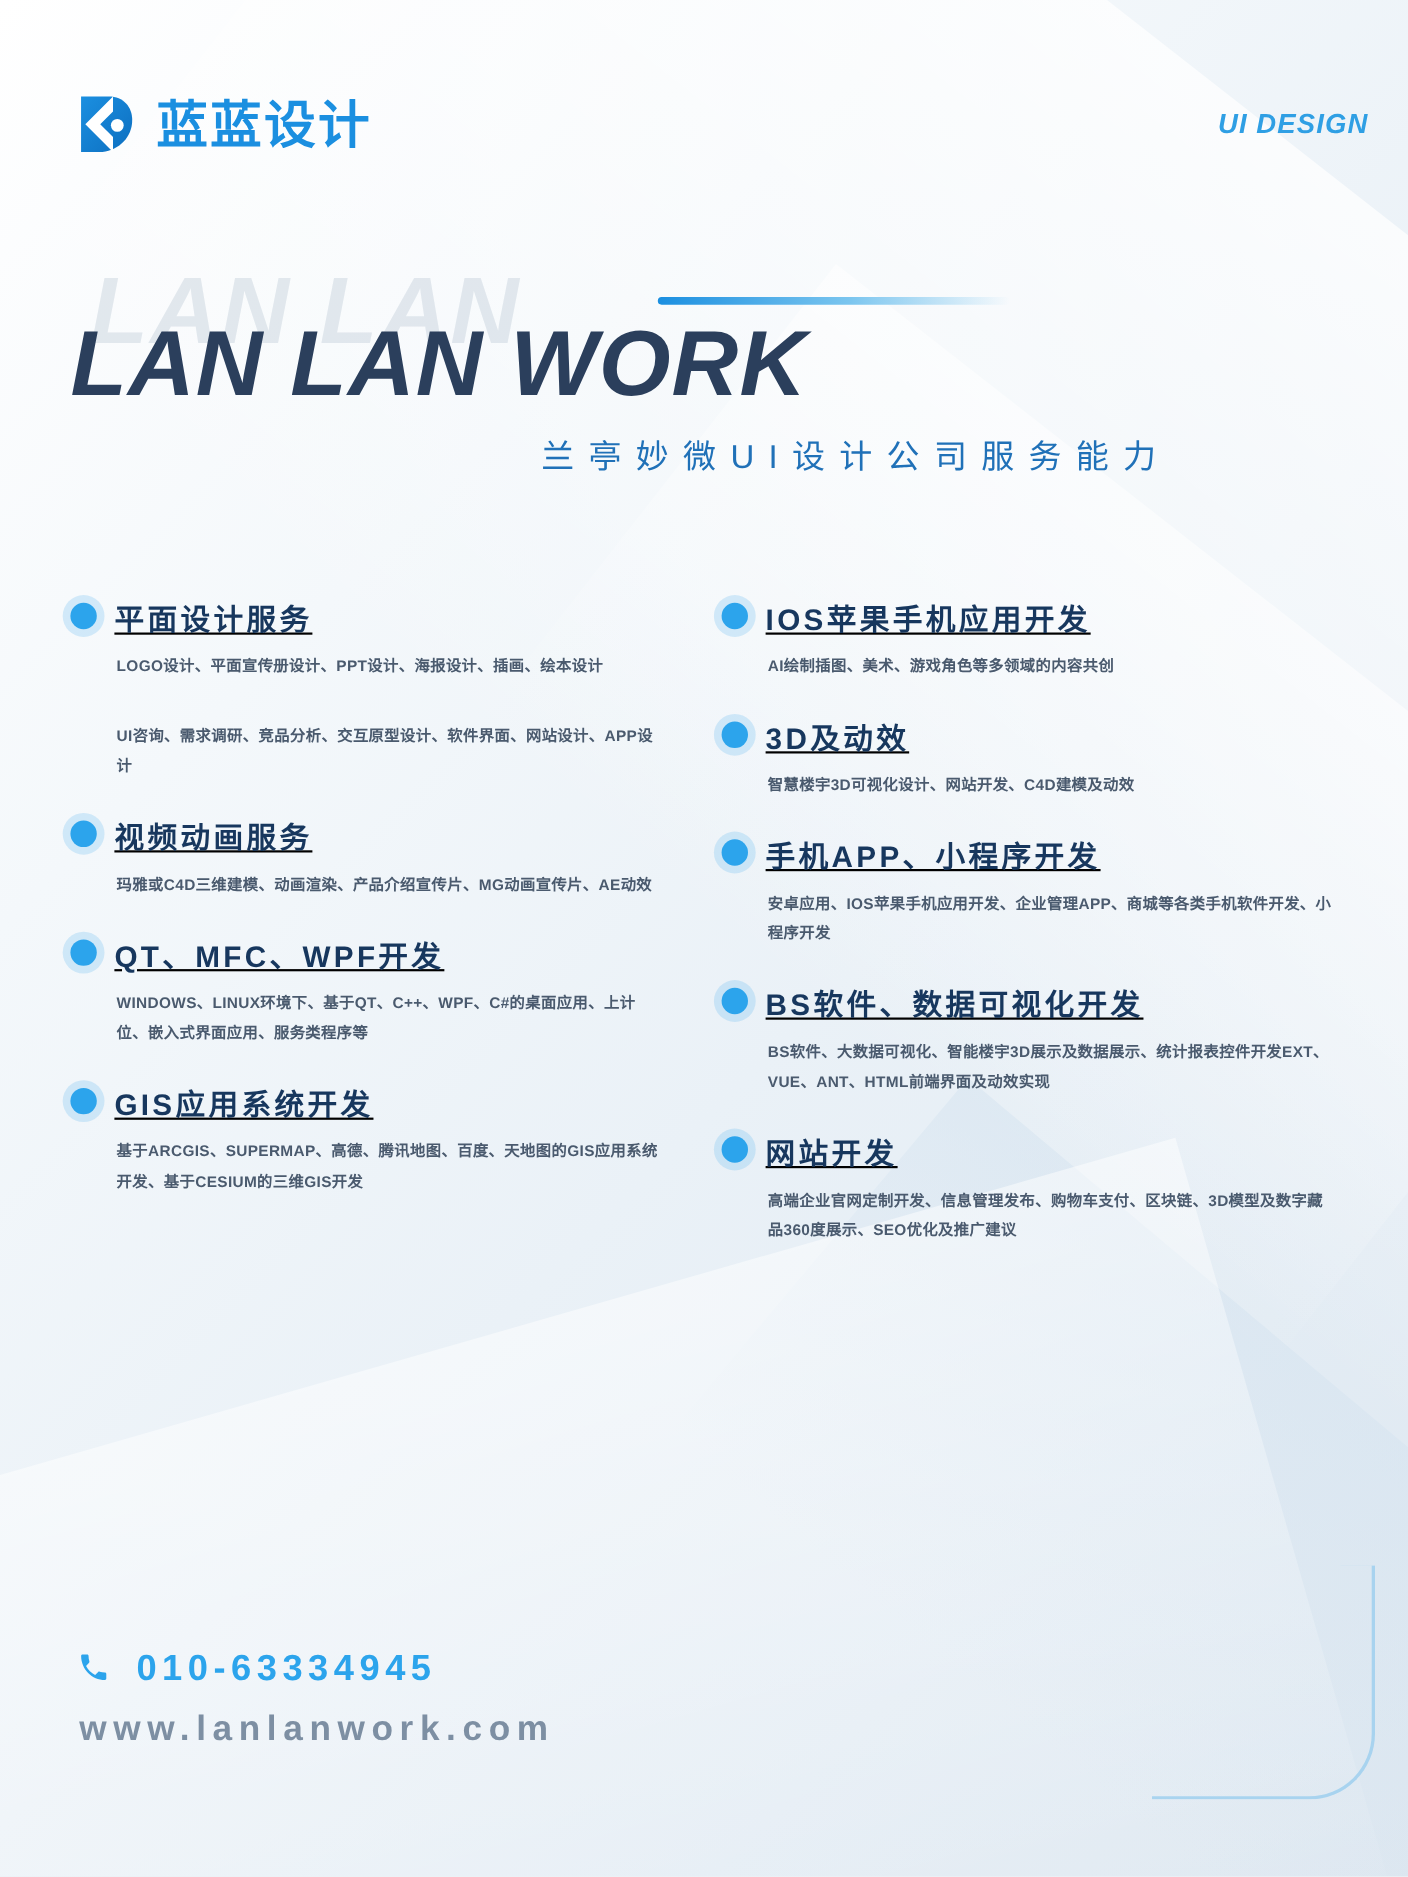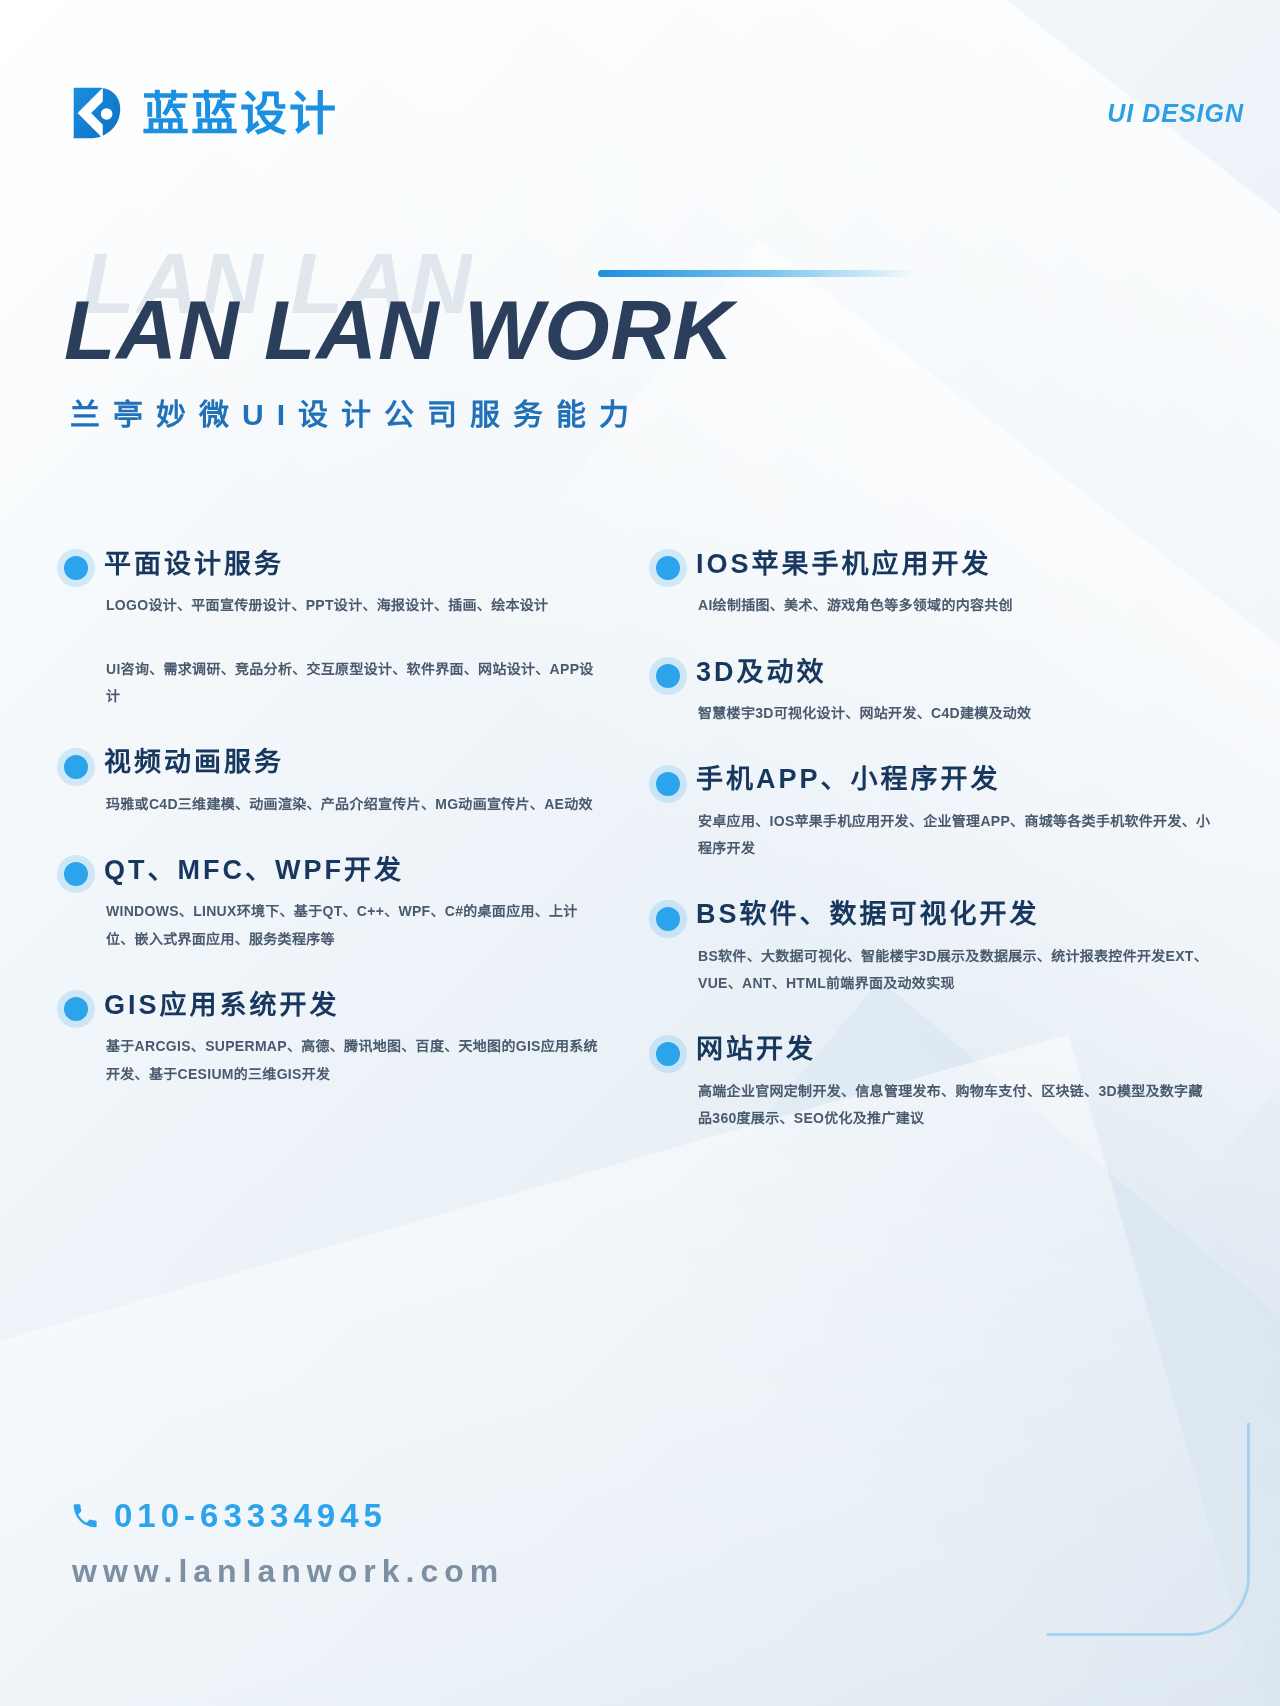--- a/index.html
+++ b/index.html
@@ -151,24 +151,25 @@
     letter-spacing: 1px;
     color: #2b3f5c;
     line-height: 1.05;
     white-space: nowrap;
   }
   .hero-sub {
     position: relative;
     margin-top: 16px;
     margin-left: 6px;
     font-size: 30px;
-    font-weight: 700;
+    font-weight: 400;
     letter-spacing: 13px;
     color: #2071b8;
     white-space: nowrap;
+    text-align: right;
   }
 
   
   .columns {
     position: absolute;
     top: 548px;
     left: 64px;
     right: 52px;
     display: flex;
     gap: 52px;
@@ -179,22 +180,23 @@
   }
   .col.right {
     width: 560px;
     flex: 0 0 560px;
   }
   .service {
     margin-bottom: 36px;
   }
   .service-head {
     display: flex;
-    align-items: flex-end;
+    align-items: flex-start;
     gap: 16px;
+    text-decoration: underline;
   }
   .dot {
     width: 24px;
     height: 24px;
     flex: 0 0 24px;
     border-radius: 50%;
     background: #2ca4ec;
     box-shadow: 0 0 0 7px rgba(110, 190, 240, 0.28);
   }
   .service-title {
@@ -215,21 +217,21 @@
 
   
   .footer {
     position: absolute;
     left: 70px;
     bottom: 116px;
   }
   .phone-line {
     display: flex;
     align-items: center;
-    gap: 14px;
+    gap: 24px;
     text-align: right;
   }
   .phone-icon {
     width: 30px;
     height: 30px;
     flex: 0 0 30px;
     color: #2ca4ec;
   }
   .phone-text {
     font-size: 33px;

